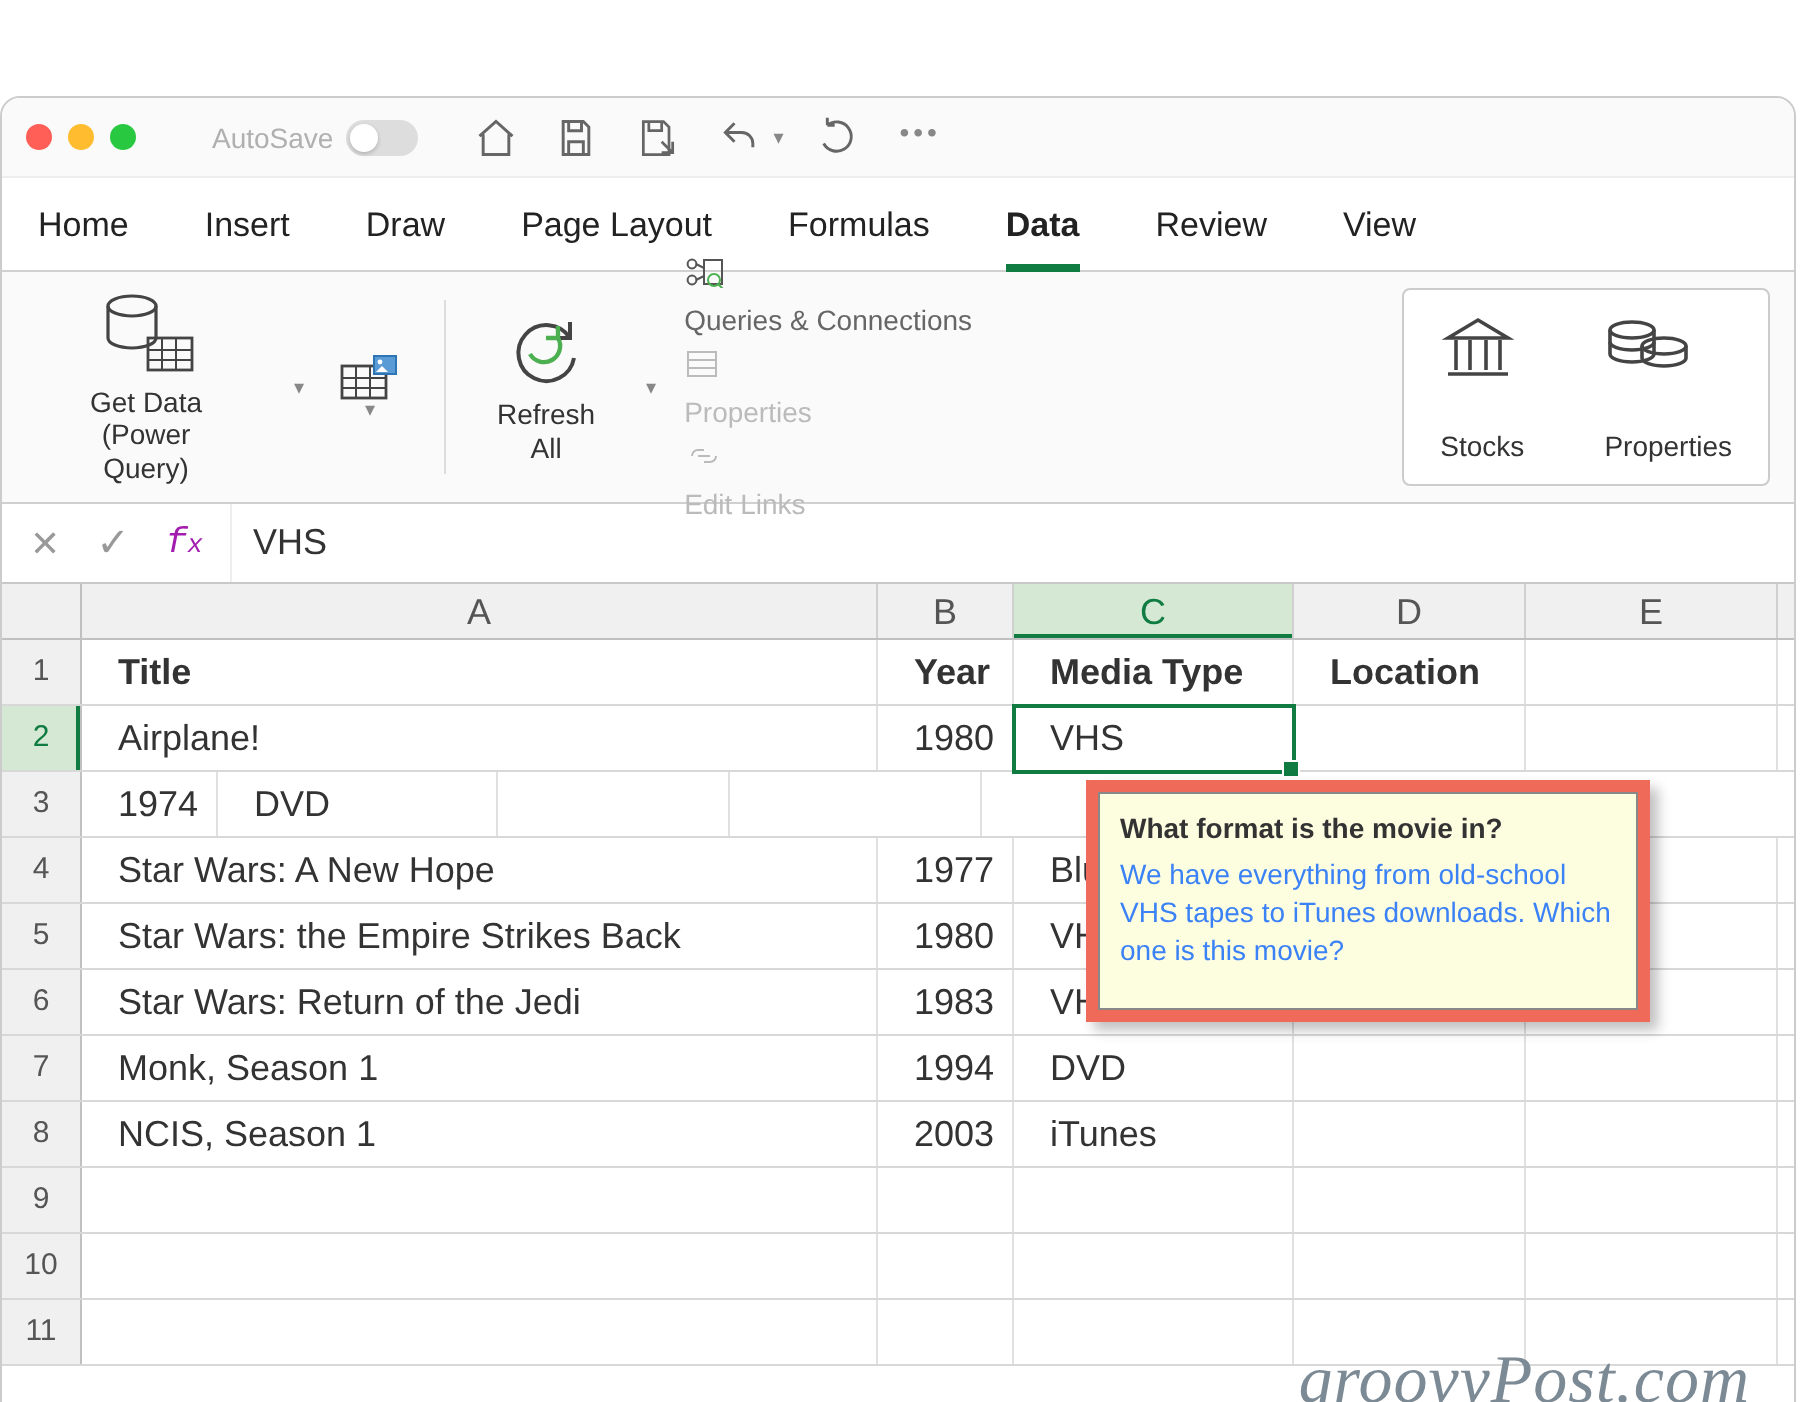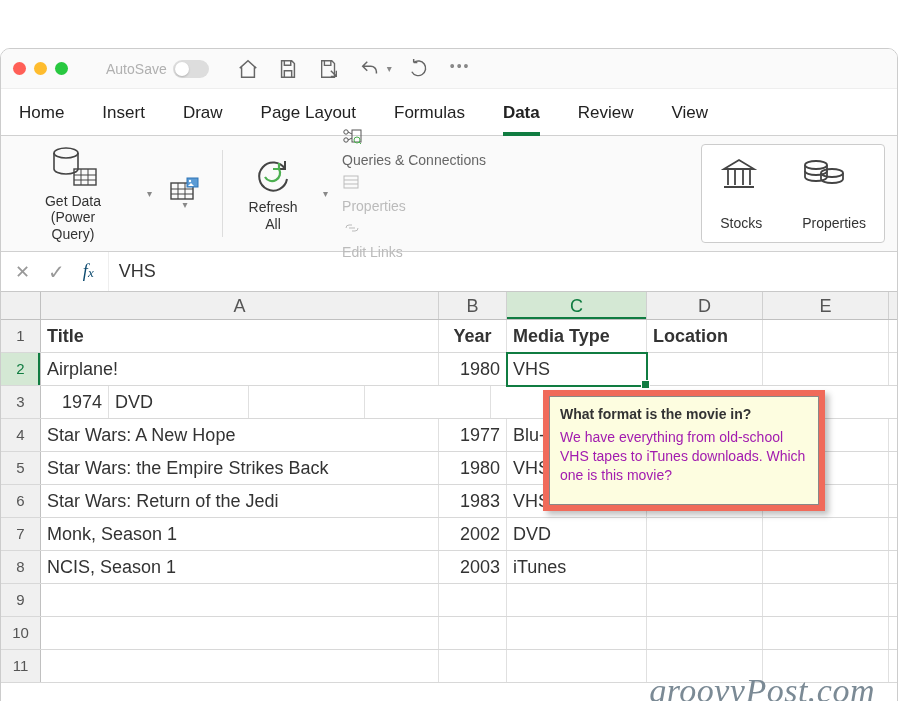--- a/index.html
+++ b/index.html
@@ -35,49 +35,49 @@
   .rowbtns .disabled { color: #bbb; }
   .datatypes { border: 1px solid #ccc; border-radius: 4px; background: #fff; display: flex; align-items: center; padding: 8px 18px; gap: 40px; margin-left: auto; }
   .dt { display: flex; flex-direction: column; align-items: flex-start; font-size: 14px; gap: 24px; }
 
   
   .fbar { height: 40px; display: flex; align-items: stretch; border-bottom: 1px solid #c8c8c8; }
   .namebox { width: 108px; border-right: 1px solid #c8c8c8; display: flex; align-items: center; justify-content: space-between; padding: 0 6px 0 10px; font-size: 16px; }
   .nbarrows { display: flex; flex-direction: column; line-height: 0.7; color: #666; font-size: 11px; }
   .fbtns { display: flex; align-items: center; gap: 18px; padding: 0 14px; color: #999; border-right: 1px solid #eee; }
   .finput { flex: 1; display: flex; align-items: center; padding: 0 10px; font-size: 18px; }
-  .fx-sym { font-style: italic; font-family: Liberation Serif, serif; font-size: 18px; color: #0c4a6e; }
+  .fx-sym { font-style: italic; font-family: Liberation Mono, monospace; font-size: 18px; color: #a21caf; }
 
   
   .grid { position: relative; font-size: 18px; }
   .colhdr { display: flex; border-bottom: 1px solid #c0c0c0; background: #f0f0f0; height: 28px; }
   .corner { width: 40px; border-right: 1px solid #c0c0c0; background: #f0f0f0; }
   .ch { border-right: 1px solid #d0d0d0; text-align: center; line-height: 28px; color: #555; background: #f0f0f0; }
   .ch.sel { background: #d4e8d4; box-shadow: inset 0 -2px 0 #107c41; color: #107c41; }
   .colA { width: 398px; }
   .colB { width: 68px; }
   .colC { width: 140px; }
   .colD { width: 116px; }
   .colE { width: 126px; }
 
   .row { display: flex; height: 33px; border-bottom: 1px solid #d8d8d8; }
   .rh { width: 40px; border-right: 1px solid #c0c0c0; background: #f0f0f0; text-align: center; line-height: 32px; color: #555; font-size: 15px; }
   .rh.sel { background: #d4e8d4; box-shadow: inset -2px 0 0 #107c41; color: #107c41; }
-  .cell { border-right: 1px solid #e0e0e0; padding: 0 6px; line-height: 32px; white-space: nowrap; overflow: hidden; }
+  .cell { border-right: 1px solid #e0e0e0; padding: 0 18px; line-height: 32px; white-space: nowrap; overflow: hidden; }
   .cell.colB { text-align: right; }
   .hdrcell { font-weight: 700; }
 
   .selbox { position: absolute; border: 2px solid #107c41; pointer-events: none; }
   .selbox::after { content: ""; position: absolute; right: -4px; bottom: -4px; width: 7px; height: 7px; background: #107c41; border: 1px solid #fff; }
 
   
   .tipwrap { position: absolute; border: 6px solid #f06a5a; background: #f06a5a; box-shadow: 4px 4px 6px rgba(0,0,0,0.25); }
   .tip { background: #fdfde0; border: 1px solid #888; width: 270px; padding: 8px 10px 19px 10px; font-size: 14px; font-family: "Helvetica Neue", Arial, sans-serif; line-height: 1.35; }
   .tip .tt { font-weight: 700; margin-bottom: 4px; }
-  .tip .tb { color: #a21caf; }
+  .tip .tb { color: #3b82f6; }
 
   .watermark { position: absolute; right: 22px; bottom: 36px; font-family: Georgia, "Times New Roman", serif; font-style: italic; font-size: 34px; color: #7b8a95; letter-spacing: 0.5px; }
 
   svg { display: block; }
 </style>
 </head>
 <body>
 
 <div class="outer">
 
@@ -297,21 +297,21 @@
         <div class="rh">6</div>
         <div class="cell colA">Star Wars: Return of the Jedi</div>
         <div class="cell colB">1983</div>
         <div class="cell colC">VHS</div>
         <div class="cell colD"></div>
         <div class="cell colE"></div>
       </div>
     <div class="row">
         <div class="rh">7</div>
         <div class="cell colA">Monk, Season 1</div>
-        <div class="cell colB">2002</div>
+        <div class="cell colB">1994</div>
         <div class="cell colC">DVD</div>
         <div class="cell colD"></div>
         <div class="cell colE"></div>
       </div>
     <div class="row">
         <div class="rh">8</div>
         <div class="cell colA">NCIS, Season 1</div>
         <div class="cell colB">2003</div>
         <div class="cell colC">iTunes</div>
         <div class="cell colD"></div>

